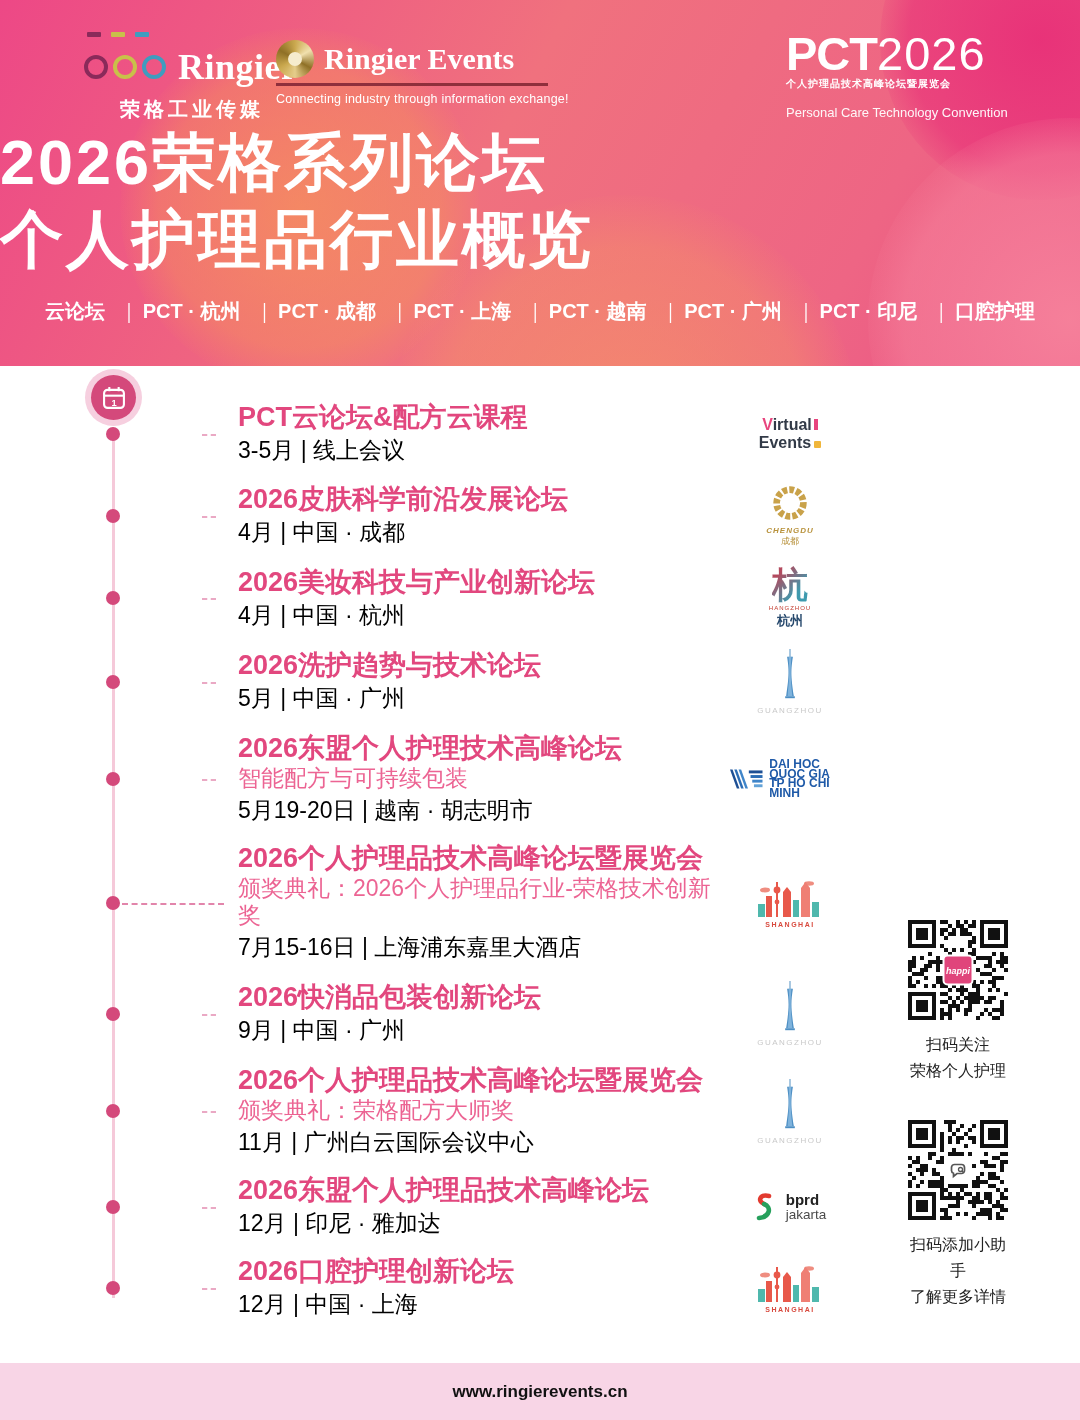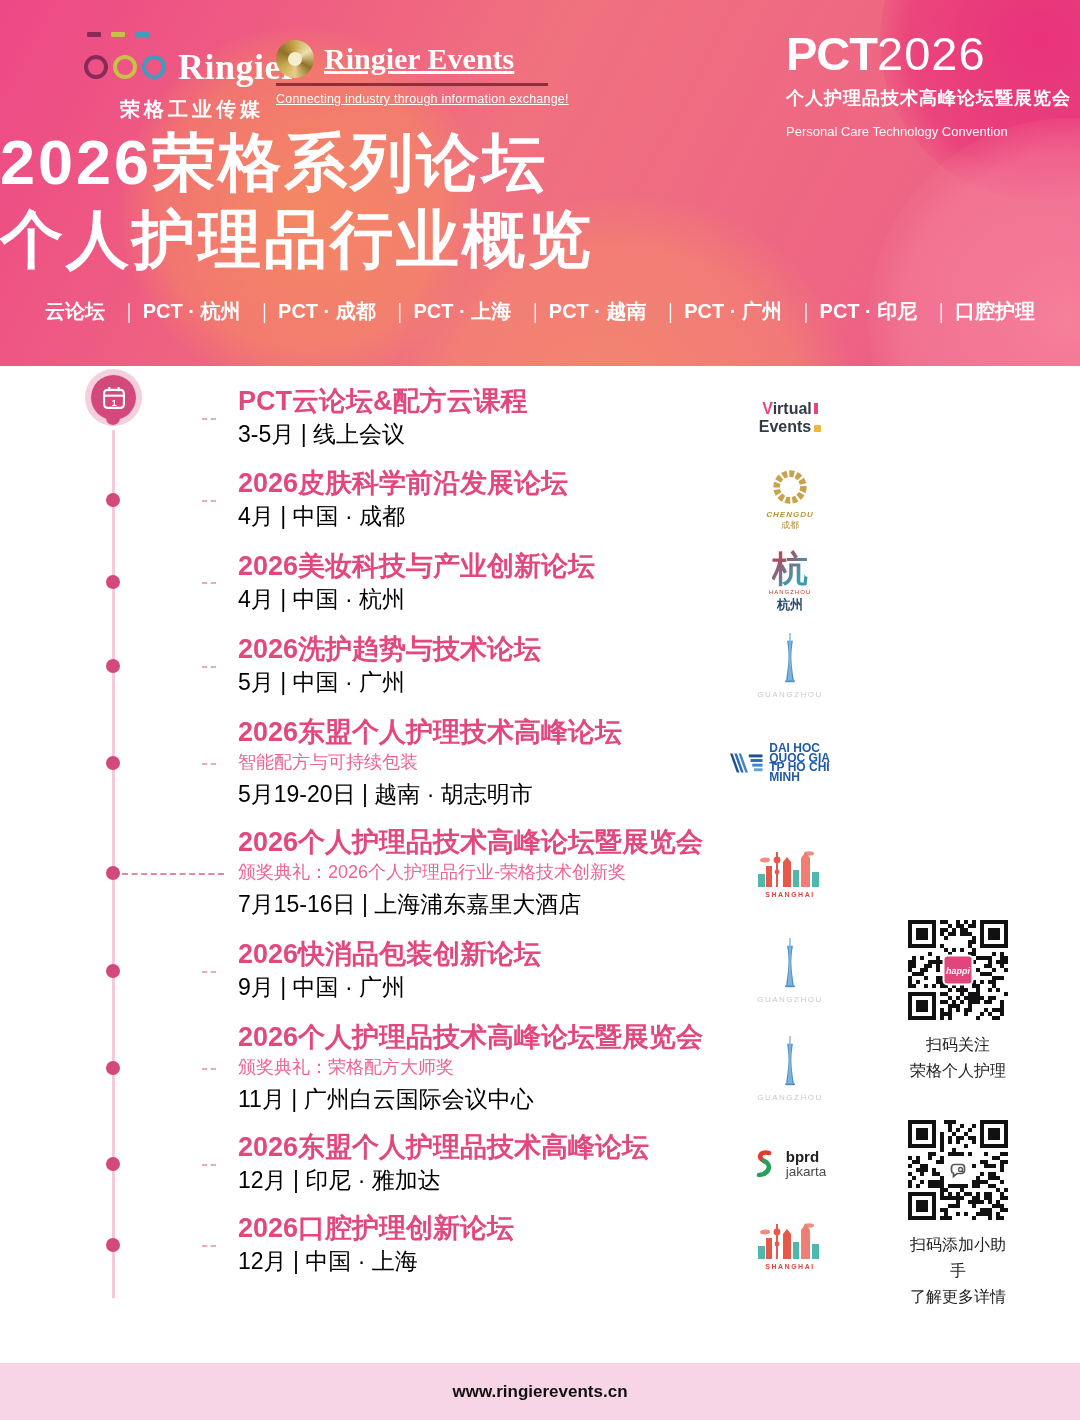--- a/index.html
+++ b/index.html
@@ -15,54 +15,54 @@
   .b4{left:868px;top:118px;width:404px;height:404px;background:radial-gradient(circle,rgba(246,130,155,.95),rgba(246,130,155,.55) 58%,transparent 74%);}
 
   .ringier{position:absolute;left:84px;top:32px;color:#fff;}
   .rg-dashes{display:flex;gap:10px;margin:0 0 9px 3px;}
   .rg-dash{width:14px;height:5px;border-radius:1px;}
   .rg-row{display:flex;align-items:center;}
   .rg-c{width:16px;height:16px;border-radius:50%;border:4px solid;margin-right:5px;}
   .rg-name{font-family:"Liberation Serif","DejaVu Serif",serif;font-size:36px;font-weight:700;margin-left:7px;letter-spacing:.5px;}
   .rg-cn{font-size:20px;font-weight:700;letter-spacing:4px;margin:8px 0 0 36px;}
 
-  .rev{position:absolute;left:276px;top:40px;color:#fff;width:272px;text-decoration:underline;}
+  .rev{position:absolute;left:276px;top:40px;color:#fff;width:272px;}
   .rev-row{display:flex;align-items:center;gap:10px;}
   .rev-icon{width:38px;height:38px;border-radius:50%;position:relative;flex:0 0 auto;
             background:conic-gradient(#caa84e,#f1e0ae,#8f7026,#e5cd8b,#caa84e,#8f7026,#caa84e);}
   .rev-icon::after{content:"";position:absolute;inset:12px;border-radius:50%;background:#f6ecce;}
   .rev-name{font-family:"Liberation Serif","DejaVu Serif",serif;font-size:30px;font-weight:700;white-space:nowrap;}
   .rev-line{height:3px;background:#8f2f3c;margin:5px 0 6px;}
   .rev-tag{font-size:12.5px;letter-spacing:.2px;white-space:nowrap;}
 
   .pct{position:absolute;left:786px;top:30px;color:#fff;}
   .pct-t{font-size:47px;line-height:1;display:flex;}
   .pct-p1{font-weight:800;letter-spacing:-1px;}
   .pct-p2{font-weight:400;letter-spacing:1px;}
-  .pct-cn{font-size:18px;font-weight:700;margin-top:9px;letter-spacing:1px;}
+  .pct-cn{font-size:10px;font-weight:700;letter-spacing:1px;}
   .pct-en{font-size:13px;margin-top:14px;opacity:.95;}
 
   .title{position:absolute;top:124px;left:0;width:100%;text-align:left;color:#fff;
          font-weight:800;font-size:63px;line-height:1.22;letter-spacing:3px;}
   .tracks{position:absolute;top:298px;left:0;width:100%;text-align:center;color:#fff;font-size:20px;font-weight:700;white-space:nowrap;}
   .trk::before{content:"｜";margin:0 4px 0 14px;font-weight:400;}
   .trk:first-child::before{content:"";margin:0;}
 
   
   .cal{position:absolute;left:85px;top:369px;width:57px;height:57px;border-radius:50%;background:#f6cfdf;
        display:flex;align-items:center;justify-content:center;}
   .cal-in{width:45px;height:45px;border-radius:50%;background:#d4497b;display:flex;align-items:center;justify-content:center;}
   .rail{position:absolute;left:112px;top:430px;width:3px;height:868px;background:#f5c9d9;}
 
-  .events{position:absolute;left:238px;top:386px;width:612px;}
+  .events{position:absolute;left:238px;top:402px;width:612px;}
   .event{position:relative;display:flex;align-items:center;margin-bottom:18px;}
   .ev-text{width:492px;}
   .ev-logo{width:120px;display:flex;flex-direction:column;align-items:center;justify-content:center;text-align:center;}
   .ev-title{font-size:27px;font-weight:700;color:var(--accent,#e2477e);line-height:30px;}
-  .ev-sub{font-size:18px;font-weight:500;color:var(--subtitle-pink,#ec6493);line-height:27px;margin-top:2px;}
+  .ev-sub{font-size:23px;font-weight:500;color:var(--subtitle-pink,#ec6493);line-height:27px;margin-top:2px;}
   .ev-date{font-size:23px;font-weight:500;color:#000000;line-height:30px;margin-top:3px;}
   .event::before{content:"";position:absolute;left:-132px;top:50%;margin-top:-7px;width:14px;height:14px;border-radius:50%;background:var(--dot,#d4497b);}
   .event::after{content:"";position:absolute;left:-36px;top:50%;width:14px;border-top:2px dashed #eaa9c4;}
   .event.major::after{left:-116px;width:102px;border-top:2px dashed #e285ab;}
 
   
   .lg-ve{font-weight:800;font-size:16px;color:#323a47;line-height:18px;text-align:left;}
   .ve-l1::first-letter{color:#e8457e;}
   .ve-l1::after{content:"";display:inline-block;width:4px;height:11px;background:#e8457e;margin-left:2px;}
   .ve-l2::after{content:"";display:inline-block;width:7px;height:7px;background:#f0b63b;margin-left:3px;border-radius:1px;}

